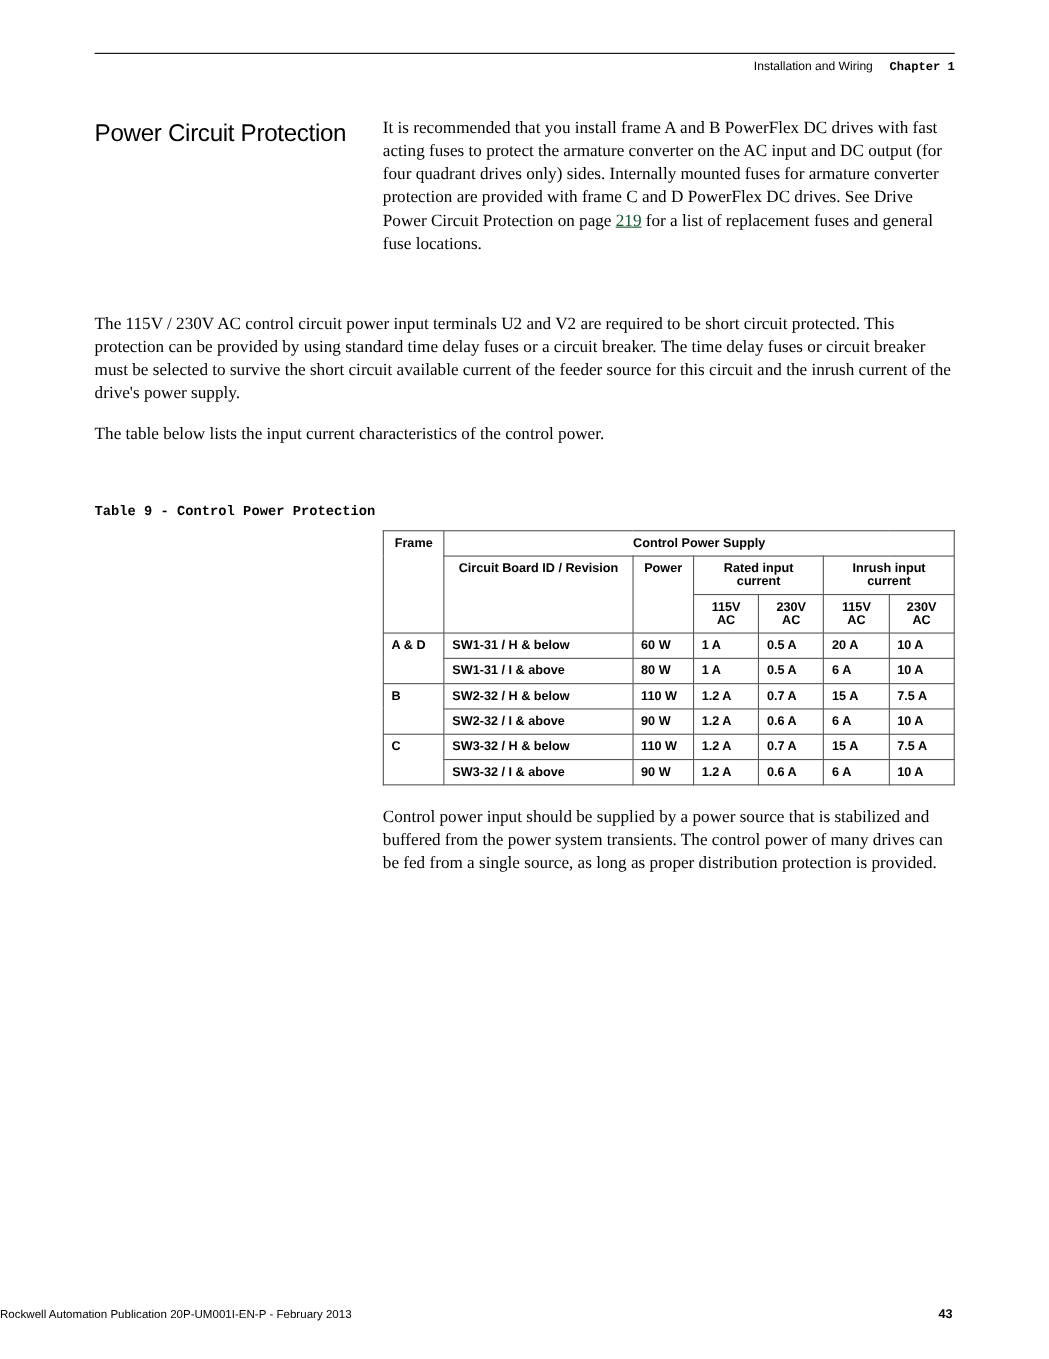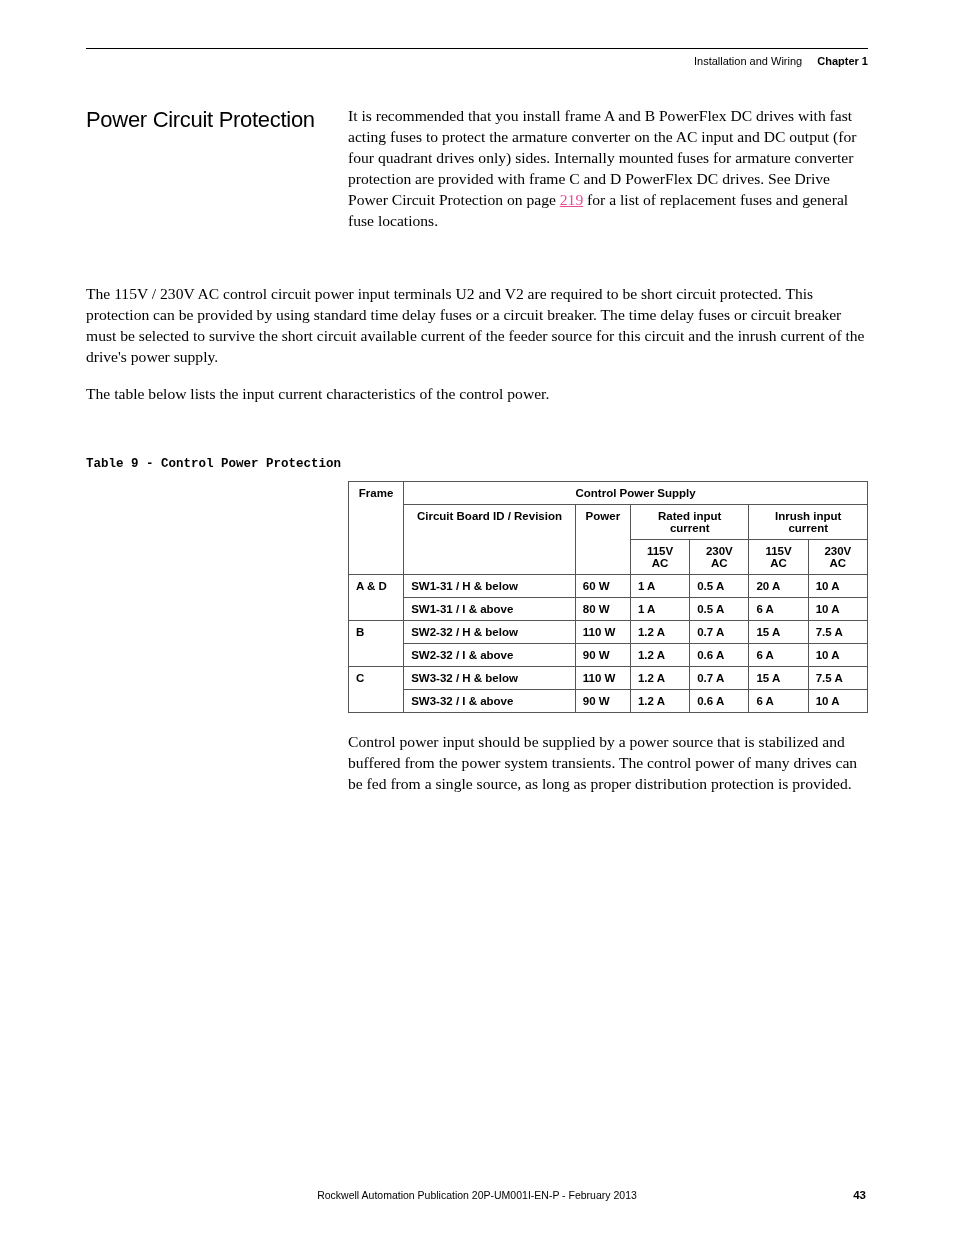--- a/index.html
+++ b/index.html
@@ -16,38 +16,38 @@
       border-top: 1.5px solid #000;
       margin-bottom: 6px;
     }
     .running-head {
       text-align: right;
       font-family: Arial, Helvetica, sans-serif;
       font-size: 11px;
       margin-bottom: 38px;
     }
     .running-head .section { font-weight: normal; }
-    .running-head .chapter { font-weight: bold; margin-left: 12px; }
+    .running-head .chapter { font-weight: bold; margin-left: 12px; font-family: Liberation Mono, monospace; }
     .section-block { display: flex; margin-bottom: 36px; }
     .section-heading {
       width: 262px;
       flex-shrink: 0;
       font-family: Arial, Helvetica, sans-serif;
       font-weight: normal;
       font-size: 22px;
       letter-spacing: -0.3px;
       padding-top: 2px;
     }
     .section-body {
       flex: 1;
       font-size: 15.6px;
       line-height: 1.35;
     }
     .section-body p { margin-bottom: 16px; }
-    .link { color: #ec4899; text-decoration: underline; }
+    .link { color: #14532d; text-decoration: underline; }
     .table-caption {
       font-family: Liberation Mono, monospace;
       font-weight: bold;
       font-size: 12.5px;
       margin-top: 6px;
       margin-bottom: 10px;
     }
     table {
       margin-left: 262px;
       border-collapse: collapse;
@@ -73,21 +73,21 @@
       font-size: 15.6px;
       line-height: 1.35;
     }
     .footer {
       position: absolute;
       bottom: 34px;
       left: 0;
       width: 954px;
       font-family: Arial, Helvetica, sans-serif;
       font-size: 10.5px;
-      text-align: center;
+      text-align: left;
     }
     .page-num {
       position: absolute;
       bottom: 34px;
       right: 88px;
       font-family: Arial, Helvetica, sans-serif;
       font-size: 11.5px;
       font-weight: bold;
     }
   </style>

